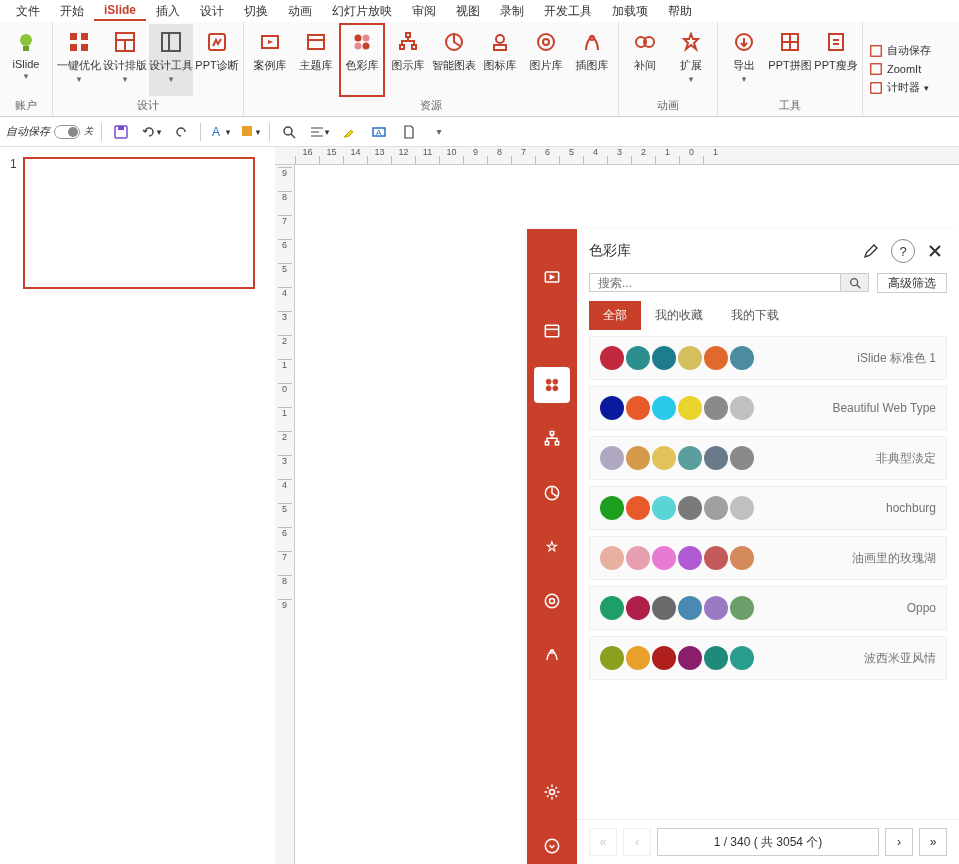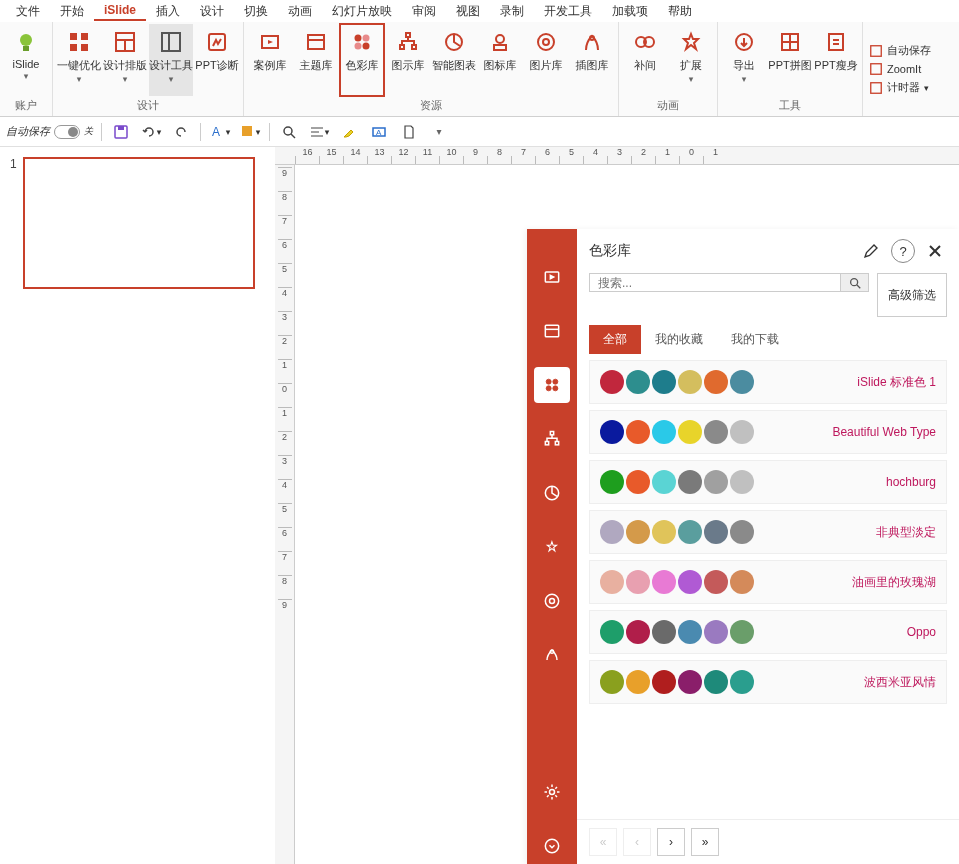--- a/index.html
+++ b/index.html
@@ -58,29 +58,29 @@
 
   .colorlib-main { flex:1; display:flex; flex-direction:column;}
   .colorlib-header { display:flex; align-items:center; padding:10px 12px; gap:8px;}
   .colorlib-header .title { font-size:14px; font-weight:500; flex:1;}
   .colorlib-header .hbtn { width:24px; height:24px; display:flex; align-items:center; justify-content:center; cursor:pointer; border-radius:50%; }
   .colorlib-header .hbtn.circle { border:1px solid #888;}
   .colorlib-search { display:flex; gap:8px; padding:0 12px 8px;}
   .colorlib-search .search-wrap { flex:1; display:flex; border:1px solid #ccc; height:19px;}
   .colorlib-search input { flex:1; border:none; outline:none; padding:0 8px; font-size:12px;}
   .colorlib-search .search-btn { width:28px; background:#eee; display:flex; align-items:center; justify-content:center; cursor:pointer; border-left:1px solid #ccc;}
-  .colorlib-search .adv-btn { border:1px solid #ccc; padding:0 10px; height:44px; display:flex; align-items:center; cursor:pointer; font-size:12px;}
+  .colorlib-search .adv-btn { border:1px solid #ccc; padding:0 10px; height:20px; display:flex; align-items:center; cursor:pointer; font-size:12px;}
   .colorlib-tabs { display:flex; padding:0 12px;}
   .colorlib-tabs .ctab { padding:6px 14px; font-size:12px; cursor:pointer; color:#555;}
   .colorlib-tabs .ctab.active { background:#c8402a; color:#fff;}
   .colorlib-list { flex:1; overflow:auto; padding:6px 12px;}
   .color-row { display:flex; align-items:center; height:44px; border:1px solid #eee; background:#fafafa; margin-bottom:6px; padding:0 10px; cursor:pointer;}
   .color-row .swatches { display:flex; gap:0;}
   .color-row .sw { width:24px; height:24px; border-radius:50%; margin-right:2px;}
-  .color-row .row-name { flex:1; text-align:right; font-size:12px; padding-left:10px; color:#be185d;}
+  .color-row .row-name { flex:1; text-align:right; font-size:12px; padding-left:10px; color:#737373;}
   .colorlib-pager { display:flex; align-items:center; gap:6px; padding:8px 12px; border-top:1px solid #eee;}
   .pager-btn { width:28px; height:28px; border:1px solid #ccc; display:flex; align-items:center; justify-content:center; cursor:pointer; font-size:12px;}
   .pager-btn.disabled { color:#ccc; border-color:#eee;}
   .pager-info { flex:1; border:1px solid #ccc; height:28px; display:flex; align-items:center; justify-content:center; font-size:12px;}
 </style>
 </head>
 <body>
 
 <div class="menubar" id="menubar">
     <div class="item">文件</div>
@@ -612,39 +612,39 @@
                 <div class="sw" style="background: rgb(232, 90, 42);"></div>
                 <div class="sw" style="background: rgb(42, 201, 232);"></div>
                 <div class="sw" style="background: rgb(232, 212, 42);"></div>
                 <div class="sw" style="background: rgb(138, 138, 138);"></div>
                 <div class="sw" style="background: rgb(192, 192, 192);"></div>
               </div>
               <div class="row-name">Beautiful Web Type</div>
             </div>
             <div class="color-row">
               <div class="swatches">
+                <div class="sw" style="background: rgb(176, 168, 192);"></div>
+                <div class="sw" style="background: rgb(212, 154, 74);"></div>
+                <div class="sw" style="background: rgb(224, 196, 90);"></div>
+                <div class="sw" style="background: rgb(90, 158, 158);"></div>
+                <div class="sw" style="background: rgb(106, 122, 138);"></div>
+                <div class="sw" style="background: rgb(138, 138, 138);"></div>
+              </div>
+              <div class="row-name">非典型淡定</div>
+            </div>
+            <div class="color-row">
+              <div class="swatches">
                 <div class="sw" style="background: rgb(30, 158, 30);"></div>
                 <div class="sw" style="background: rgb(232, 90, 42);"></div>
                 <div class="sw" style="background: rgb(90, 212, 212);"></div>
                 <div class="sw" style="background: rgb(122, 122, 122);"></div>
                 <div class="sw" style="background: rgb(160, 160, 160);"></div>
                 <div class="sw" style="background: rgb(192, 192, 192);"></div>
               </div>
               <div class="row-name">hochburg</div>
-            </div>
-            <div class="color-row">
-              <div class="swatches">
-                <div class="sw" style="background: rgb(176, 168, 192);"></div>
-                <div class="sw" style="background: rgb(212, 154, 74);"></div>
-                <div class="sw" style="background: rgb(224, 196, 90);"></div>
-                <div class="sw" style="background: rgb(90, 158, 158);"></div>
-                <div class="sw" style="background: rgb(106, 122, 138);"></div>
-                <div class="sw" style="background: rgb(138, 138, 138);"></div>
-              </div>
-              <div class="row-name">非典型淡定</div>
             </div>
             <div class="color-row">
               <div class="swatches">
                 <div class="sw" style="background: rgb(232, 176, 160);"></div>
                 <div class="sw" style="background: rgb(232, 160, 176);"></div>
                 <div class="sw" style="background: rgb(232, 122, 212);"></div>
                 <div class="sw" style="background: rgb(176, 90, 212);"></div>
                 <div class="sw" style="background: rgb(196, 90, 90);"></div>
                 <div class="sw" style="background: rgb(212, 138, 90);"></div>
               </div>
@@ -670,20 +670,21 @@
                 <div class="sw" style="background: rgb(30, 138, 122);"></div>
                 <div class="sw" style="background: rgb(42, 158, 142);"></div>
               </div>
               <div class="row-name">波西米亚风情</div>
             </div>
           </div>
 
         <div class="colorlib-pager">
           <div class="pager-btn disabled">«</div>
           <div class="pager-btn disabled">‹</div>
+          <div class="pager-info">1  / 340 ( 共 3054 个)</div>
           <div class="pager-btn">›</div>
           <div class="pager-btn">»</div>
         </div>
       </div>
     </div>
 
   </div>
 </div>
 
 </body></html>

